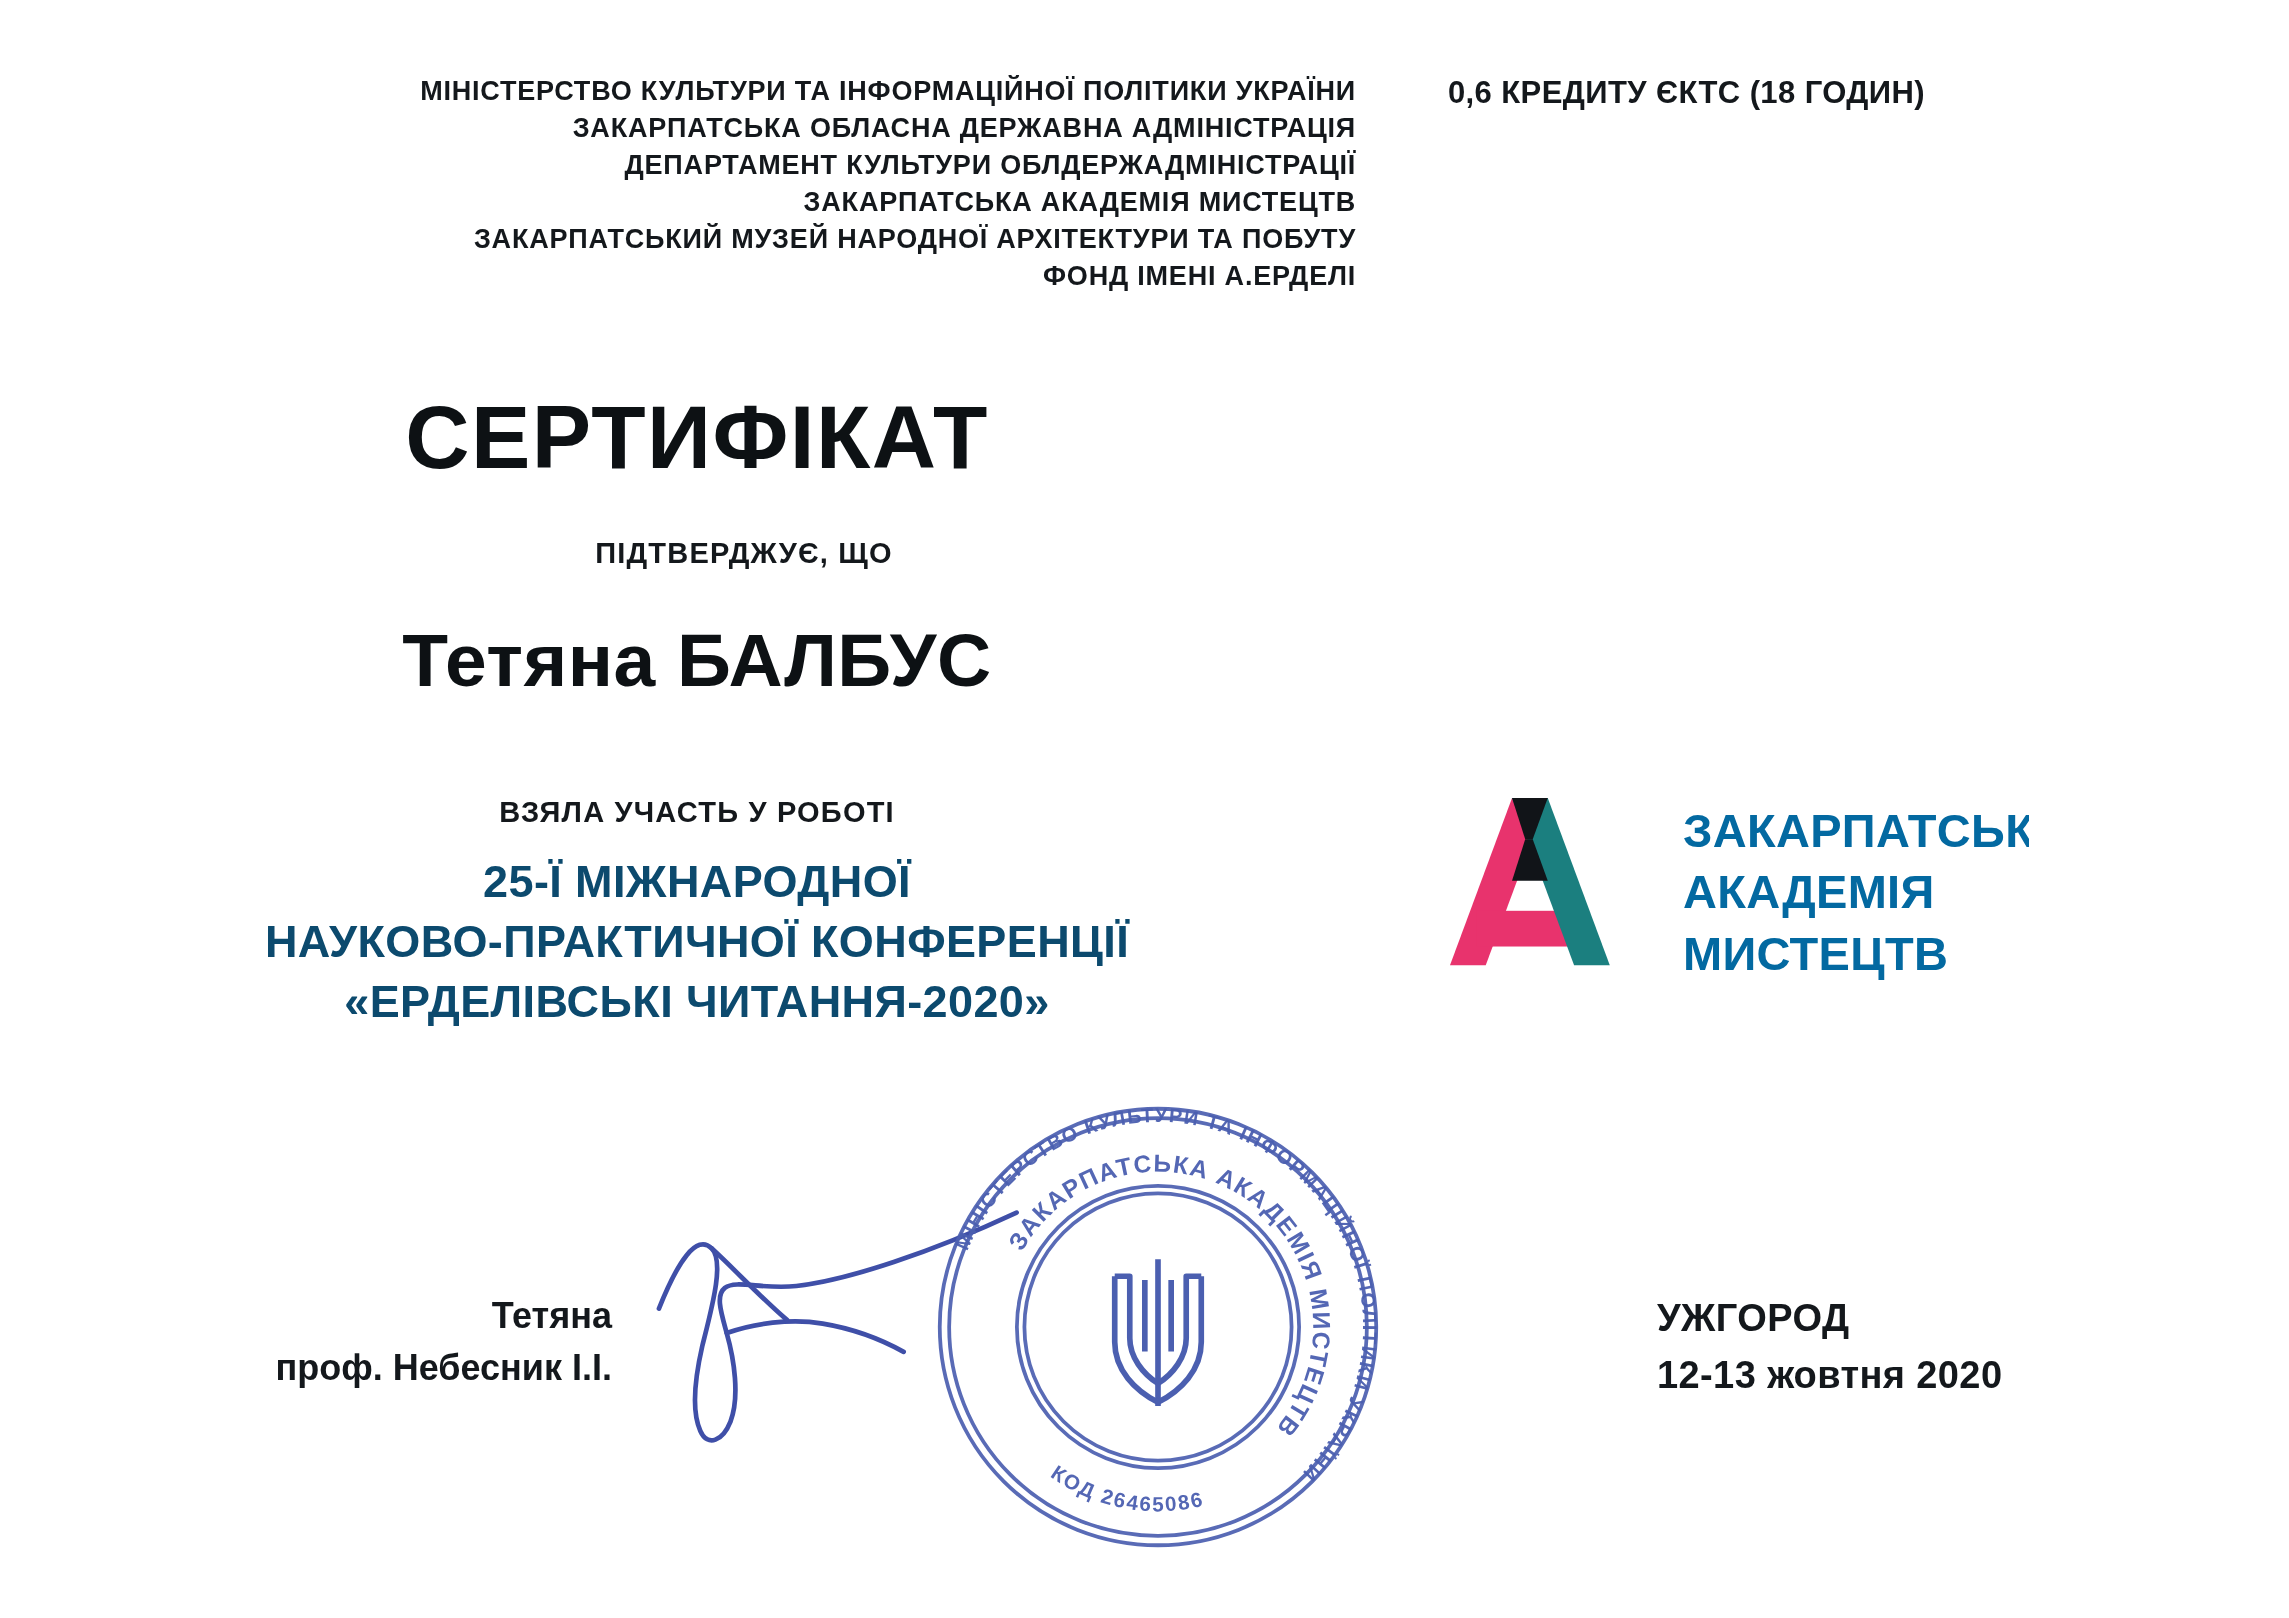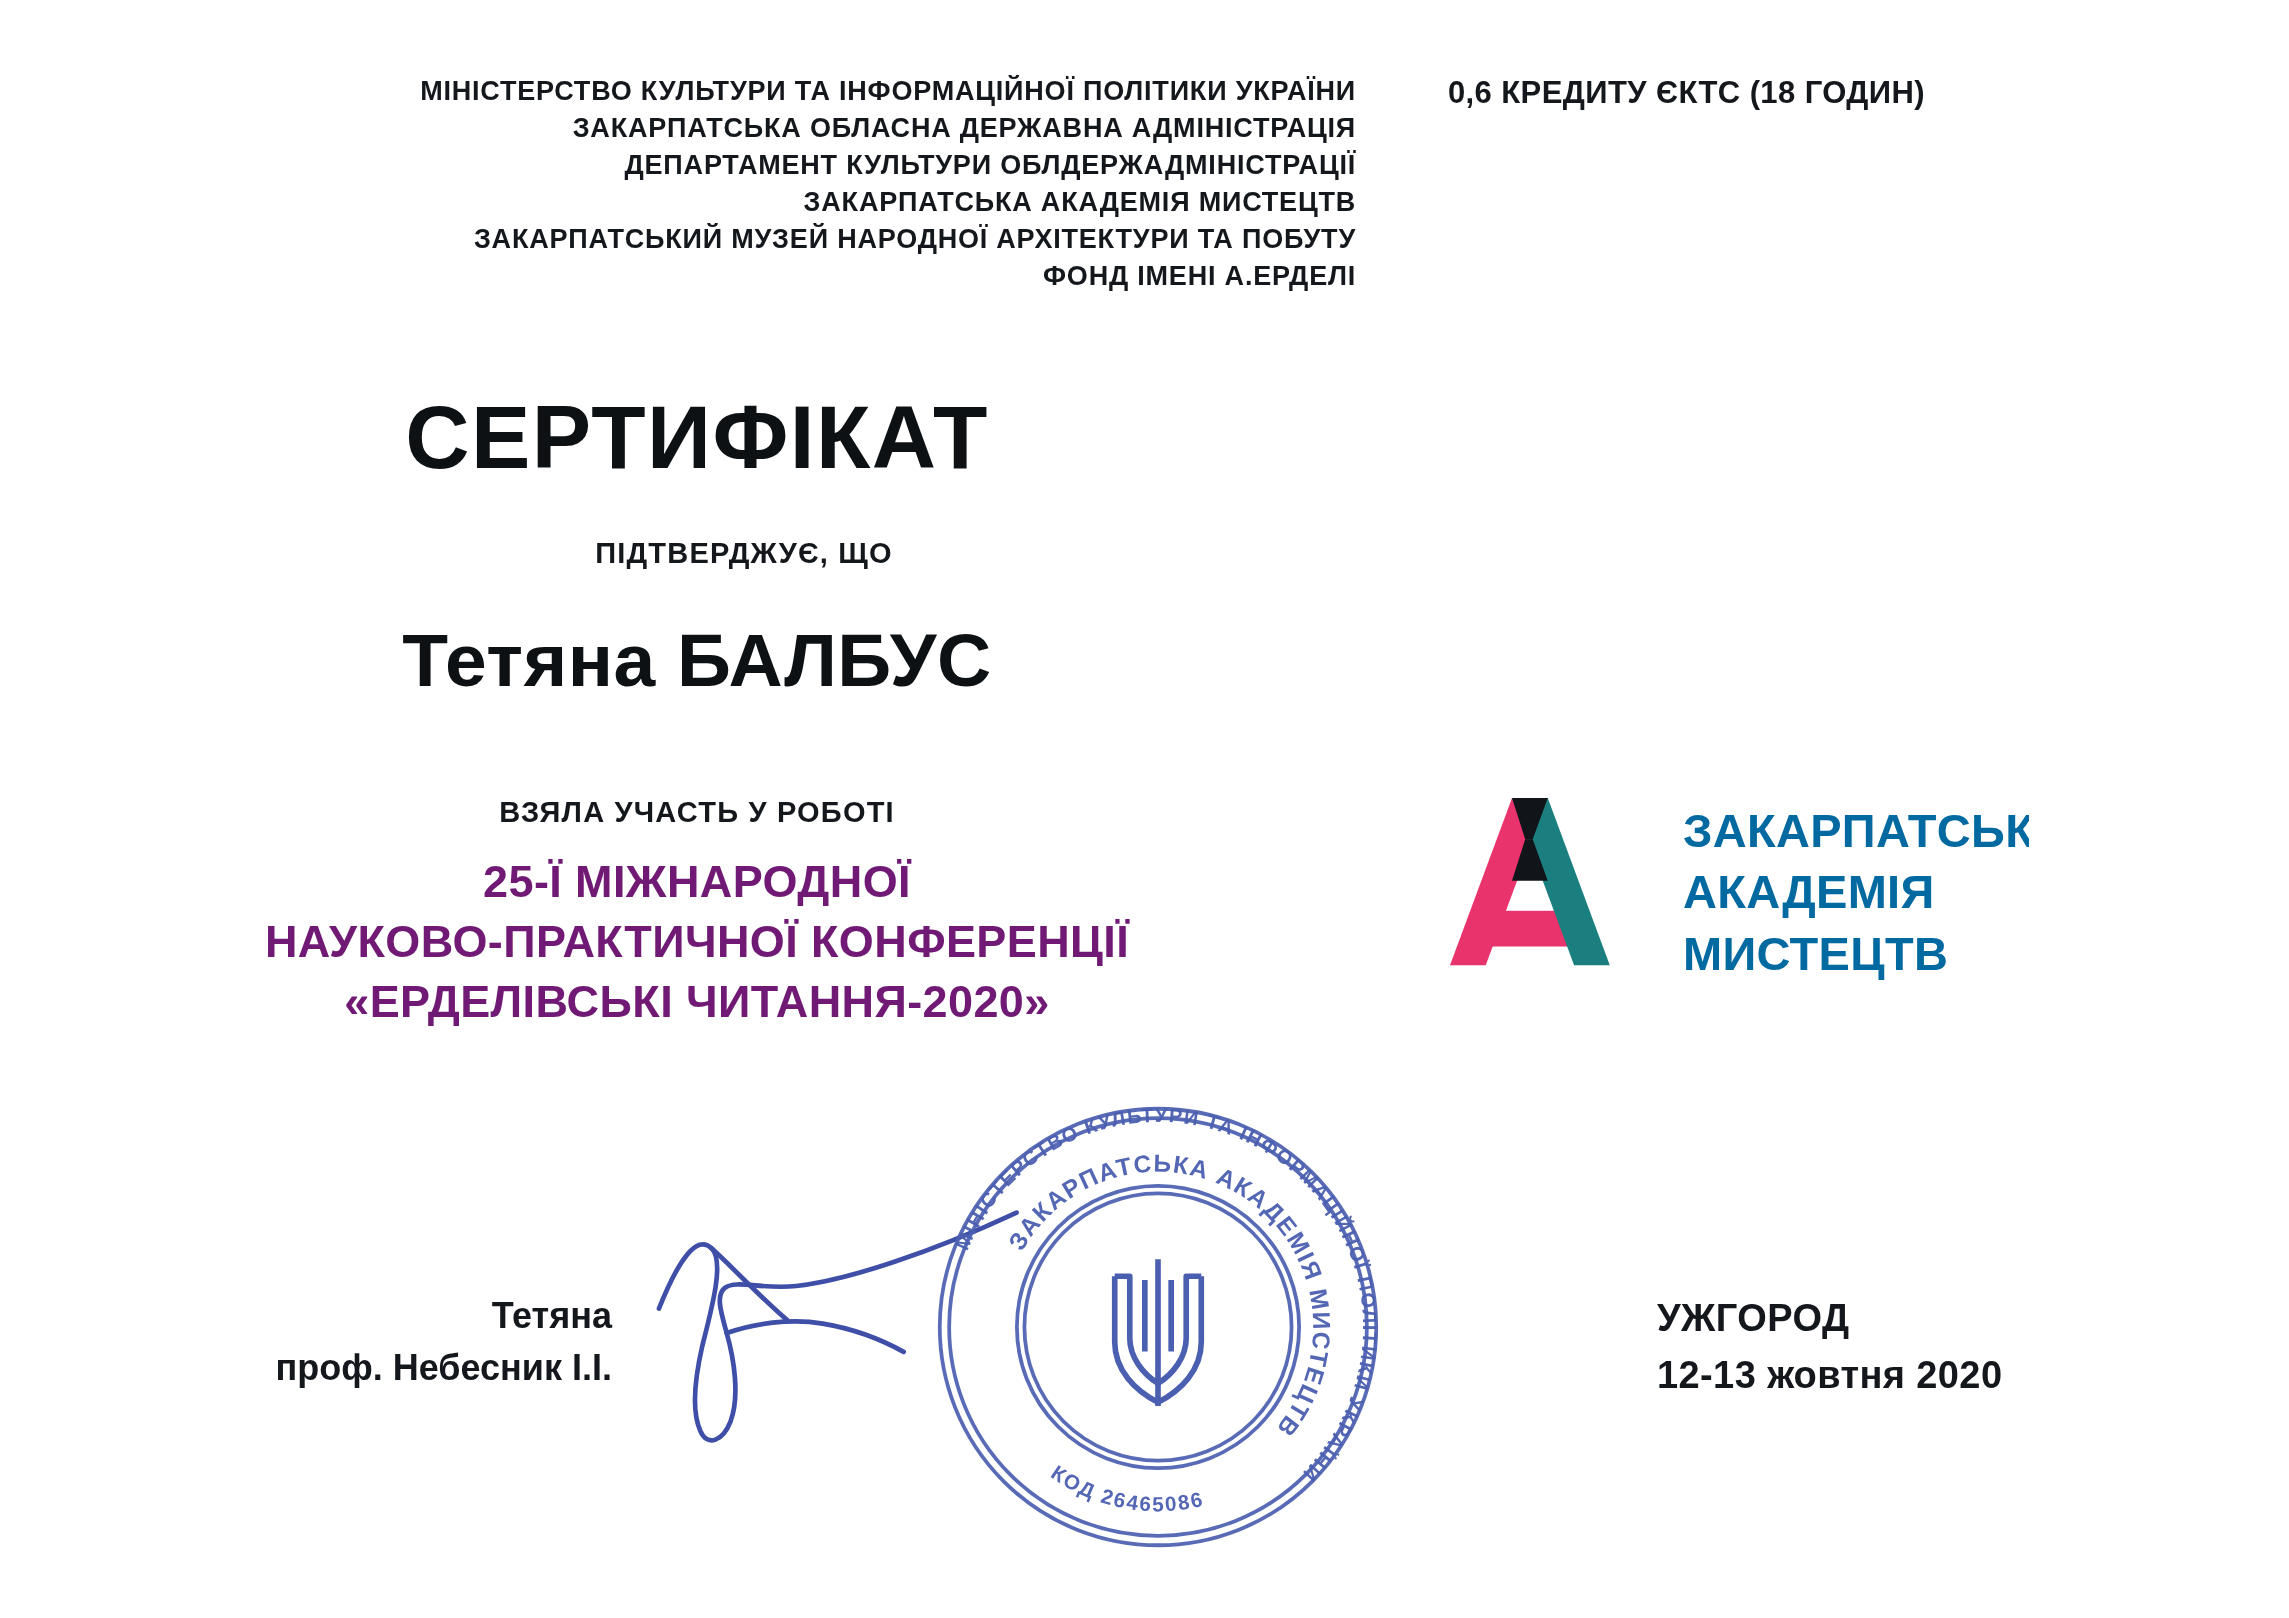--- a/index.html
+++ b/index.html
@@ -118,21 +118,21 @@
     top: 852px;
     left: 0;
     width: 1394px;
     text-align: center;
   }
   .event-line {
     font-size: 45px;
     font-weight: 700;
     letter-spacing: 0.4px;
     line-height: 1.33;
-    color: #701a75;
+    color: #0c4a6e;
     white-space: nowrap;
   }
 
   
   .academy {
     position: absolute;
     top: 798px;
     left: 1450px;
     display: flex;
     align-items: center;

